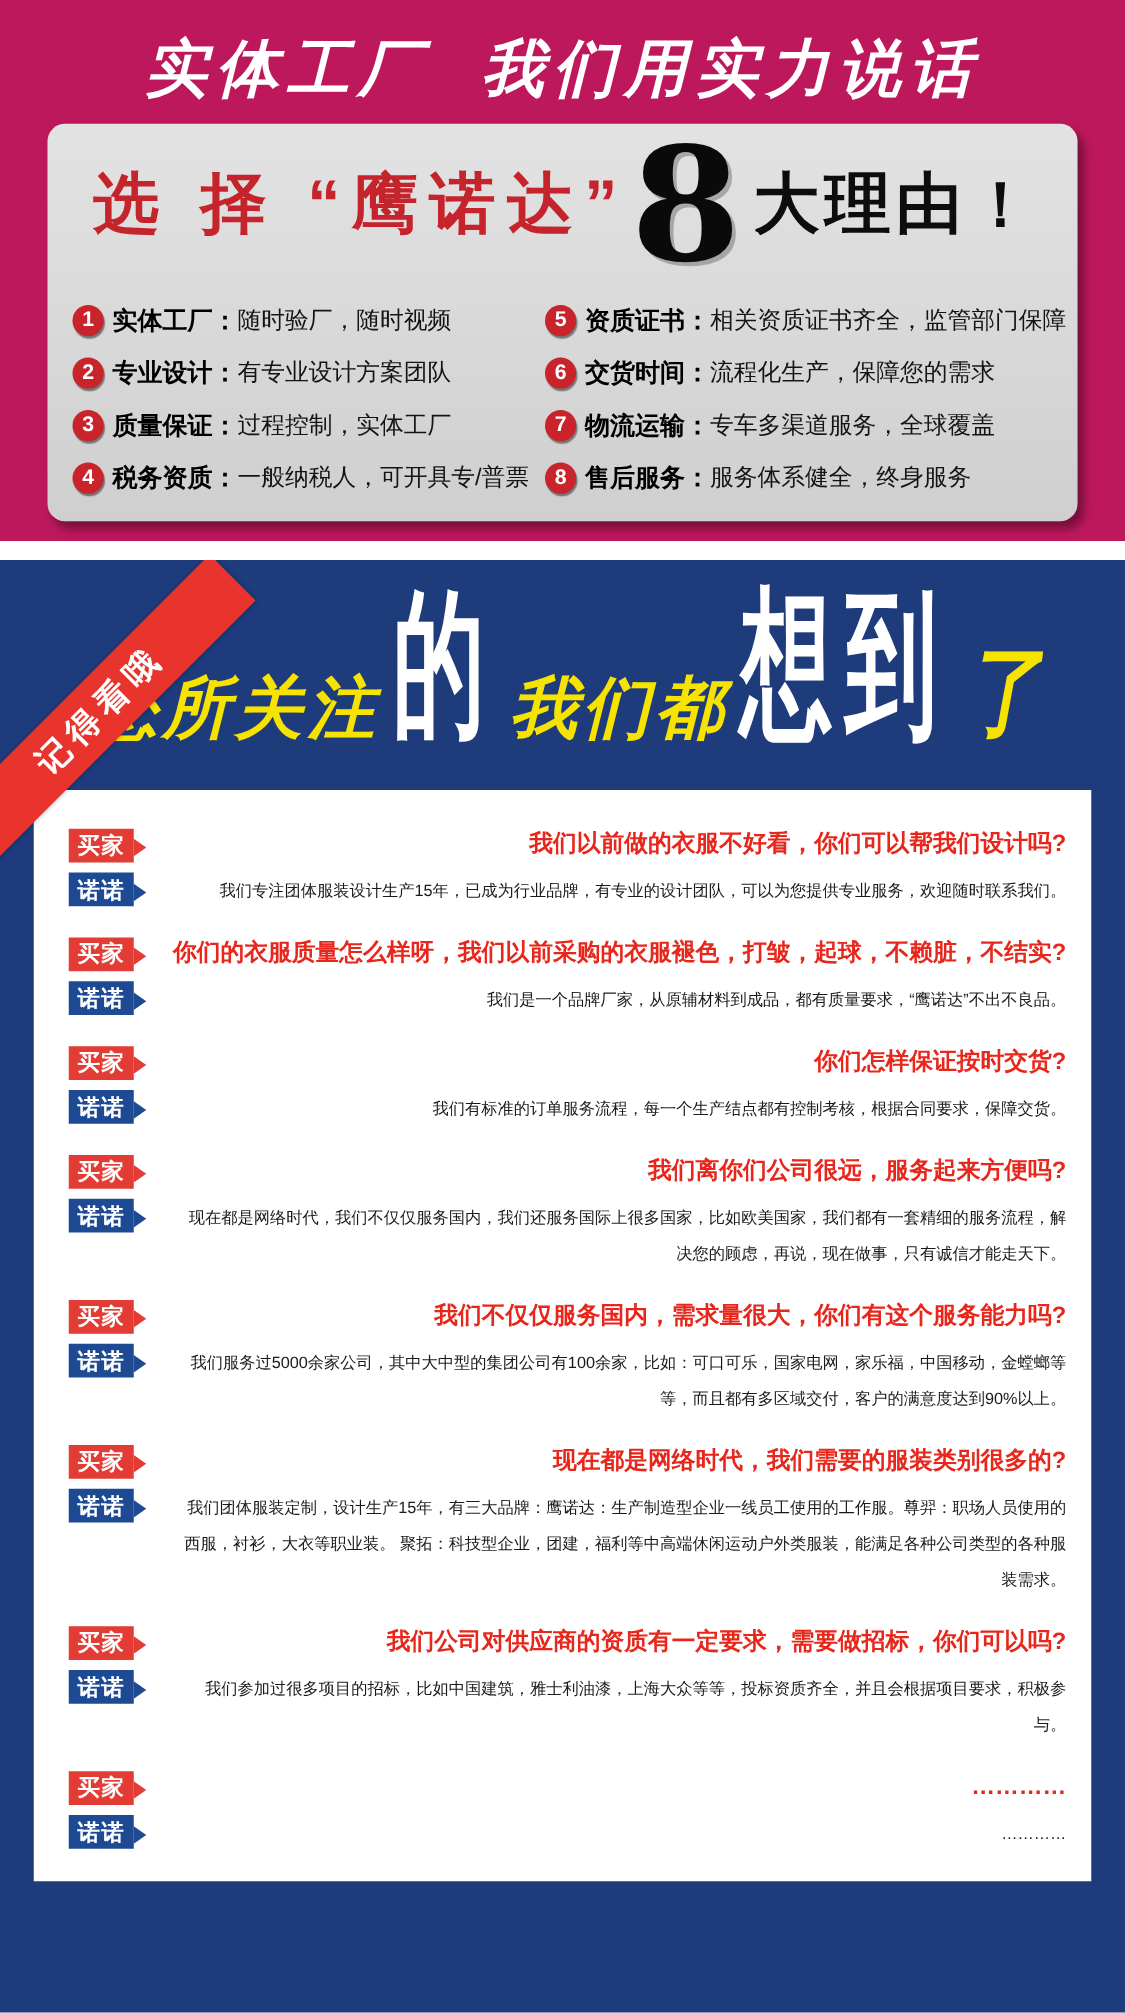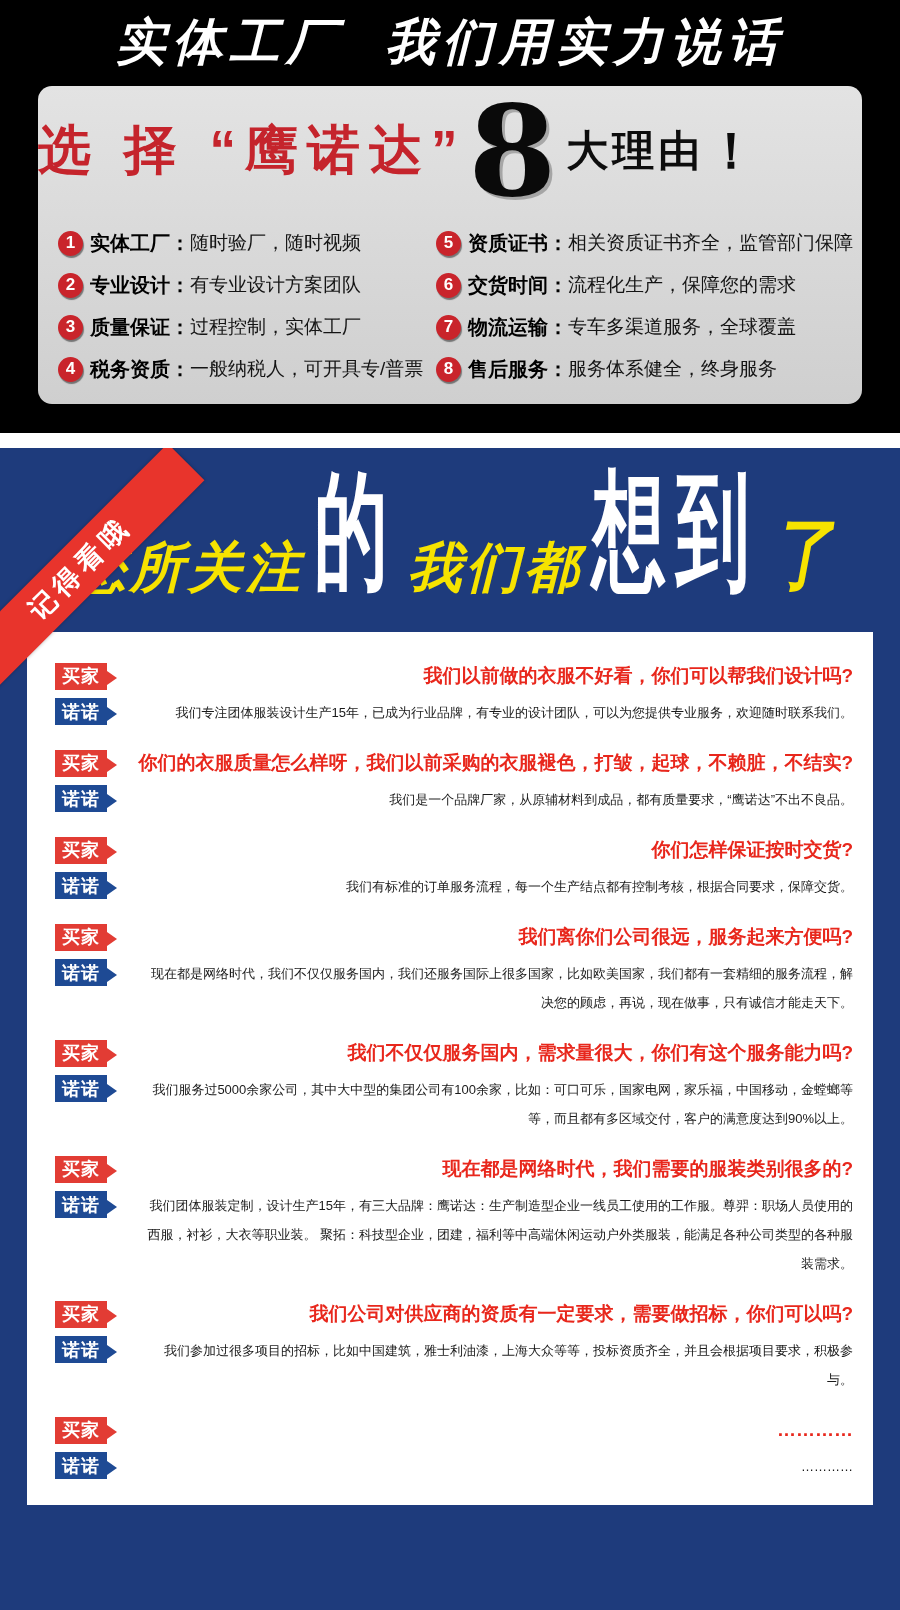--- a/index.html
+++ b/index.html
@@ -4,40 +4,40 @@
 <style>
   html,body{margin:0;padding:0;}
   body{
     width:900px;height:1610px;
     font-family:"Liberation Sans","DejaVu Sans",sans-serif;
     background:#ffffff;overflow:hidden;
   }
   .page{width:900px;height:1610px;position:relative;}
 
   
-  .hero{height:433px;background:#000000;padding-top:11px;box-sizing:border-box;}
+  .hero{height:433px;background:#be185d;padding-top:24px;box-sizing:border-box;}
   .hero-title{
     margin:0;text-align:center;color:#ffffff;
     font-size:50px;font-weight:900;font-style:italic;
     letter-spacing:7px;line-height:62px;white-space:pre;
   }
   .reasons-box{
     width:824px;margin:13px auto 0;height:318px;box-sizing:border-box;
     background:linear-gradient(180deg,#e3e3e3 0%,#d7d7d7 60%,#cfcfcf 100%);
     border-radius:14px;box-shadow:5px 6px 8px rgba(0,0,0,.38);
     padding:6px 0 0 0;
   }
-  .reasons-title{display:flex;align-items:center;height:118px;}
+  .reasons-title{display:flex;align-items:center;justify-content:center;height:118px;}
   .rt-red{color:#c5242c;font-size:53px;font-weight:900;letter-spacing:9px;}
   .rt-eight{
     font-family:"DejaVu Serif","Liberation Serif",serif;
     font-size:126px;font-weight:bold;color:#0a0a0a;line-height:1;
     margin:0 10px 0 2px;text-shadow:3px 3px 0 rgba(0,0,0,.25);
   }
-  .rt-black{font-size:42px;font-weight:900;color:#0d0d0d;letter-spacing:4px;}
+  .rt-black{font-size:53px;font-weight:900;color:#0d0d0d;letter-spacing:4px;}
   .rt-bang{font-size:50px;font-weight:900;color:#0d0d0d;margin-left:2px;}
   .reasons-grid{
     margin:12px 16px 0 20px;display:grid;
     grid-template-columns:378px 1fr;grid-auto-flow:column;
     grid-template-rows:repeat(4,42px);align-items:center;
   }
   .reason{display:flex;align-items:center;white-space:nowrap;}
   .r-num{
     width:25px;height:25px;border-radius:50%;background:#c9242b;color:#fff;
     font-size:17px;font-weight:bold;display:flex;align-items:center;justify-content:center;

